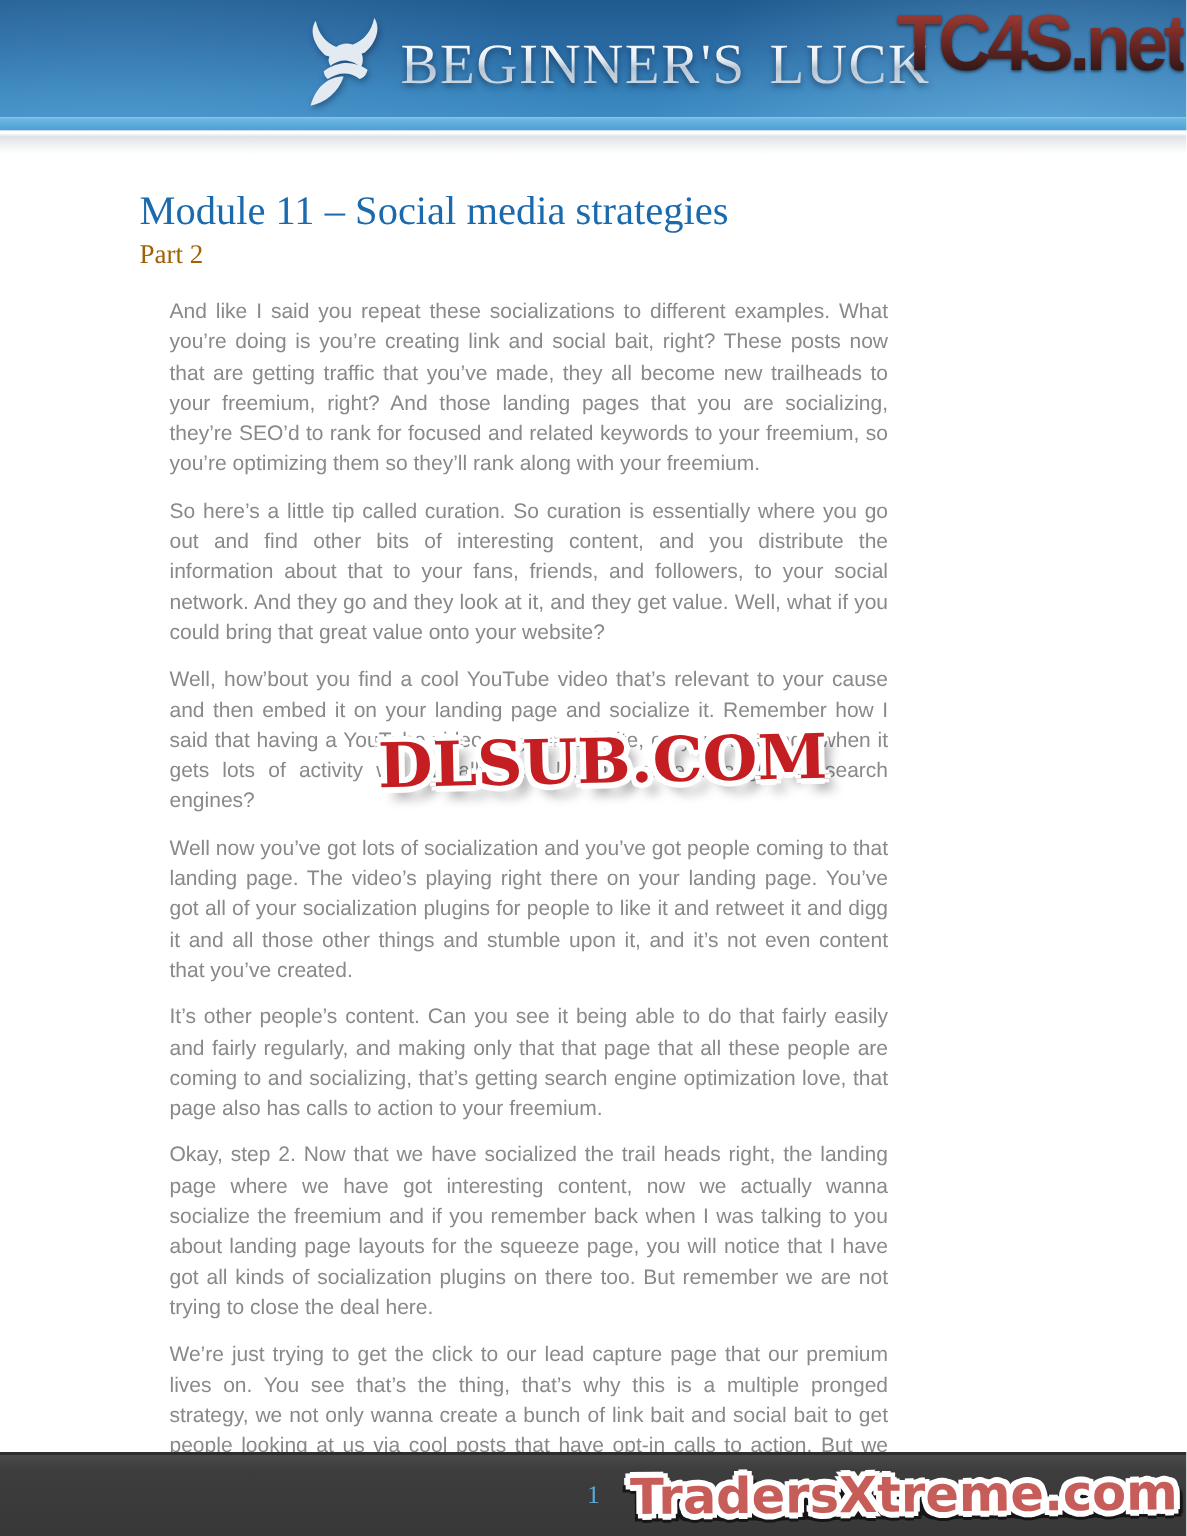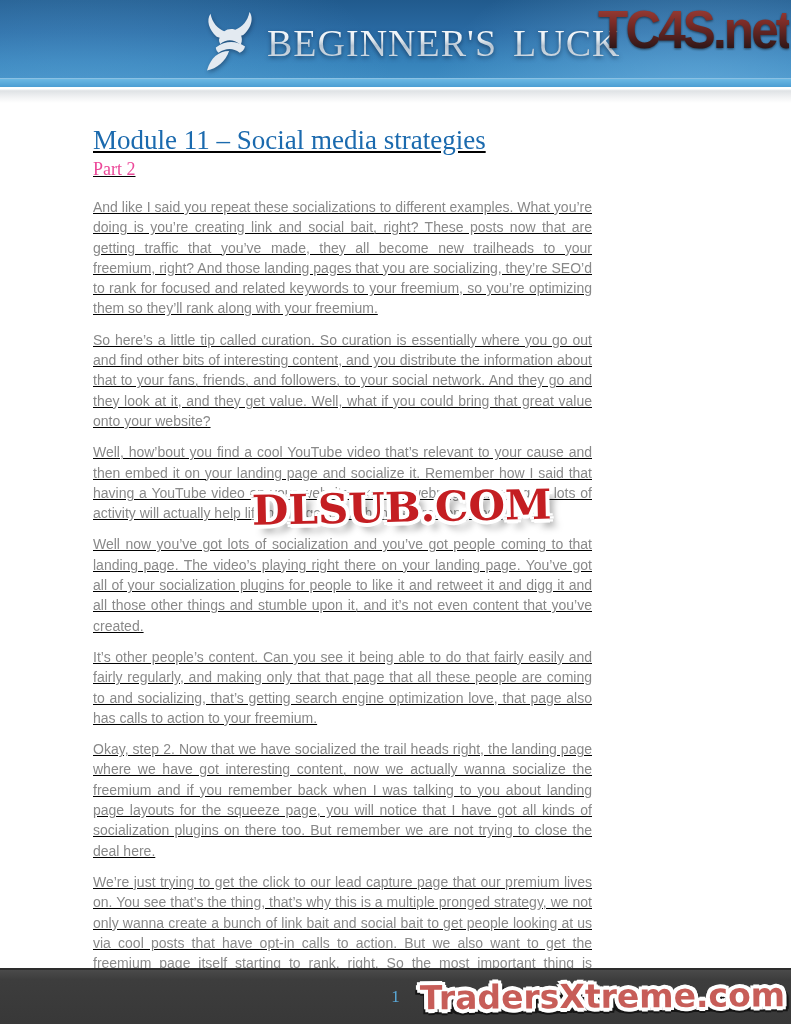--- a/index.html
+++ b/index.html
@@ -51,35 +51,34 @@
   }
   .page-shadow {
     position: absolute; top: 87px; left: 0; width: 100%; height: 16px;
     background: linear-gradient(180deg, #ffffff 0%, #ffffff 12%, #dfe2e5 24%, #f2f3f4 65%, #ffffff 100%);
   }
 
   
   .content {
     position: absolute; top: 100px; left: 0; width: 685px;
     padding: 24px 93px 0 93px;
-    text-decoration: underline;
   }
   .doc-title {
     font-family: "Liberation Serif", serif; font-weight: normal;
     font-size: 27px; color: #1b6aae; letter-spacing: 0px;
     line-height: 32px;
   }
   .doc-subtitle {
     font-family: "Liberation Serif", serif; font-weight: normal;
-    font-size: 18px; color: #ec4899; line-height: 24px;
+    font-size: 18px; color: #a16207; line-height: 24px;
     margin-top: 1px; margin-bottom: 16px;
   }
   .content p {
     font-size: 14px; line-height: 20.3px; color: #898989;
-    text-align: justify; margin-bottom: 11px;
+    text-align: justify; margin-bottom: 11px; margin-left: 20px;
   }
 
   
   .dlsub {
     position: absolute; top: 483px; left: 252px;
     font-family: "DejaVu Serif", serif; font-weight: bold;
     font-size: 42px; letter-spacing: 0px; color: #c41e22;
     transform: rotate(-1.2deg) scaleY(0.98);
     text-shadow:
       -3px -3px 0 #fff, 3px -3px 0 #fff, -3px 3px 0 #fff, 3px 3px 0 #fff,

